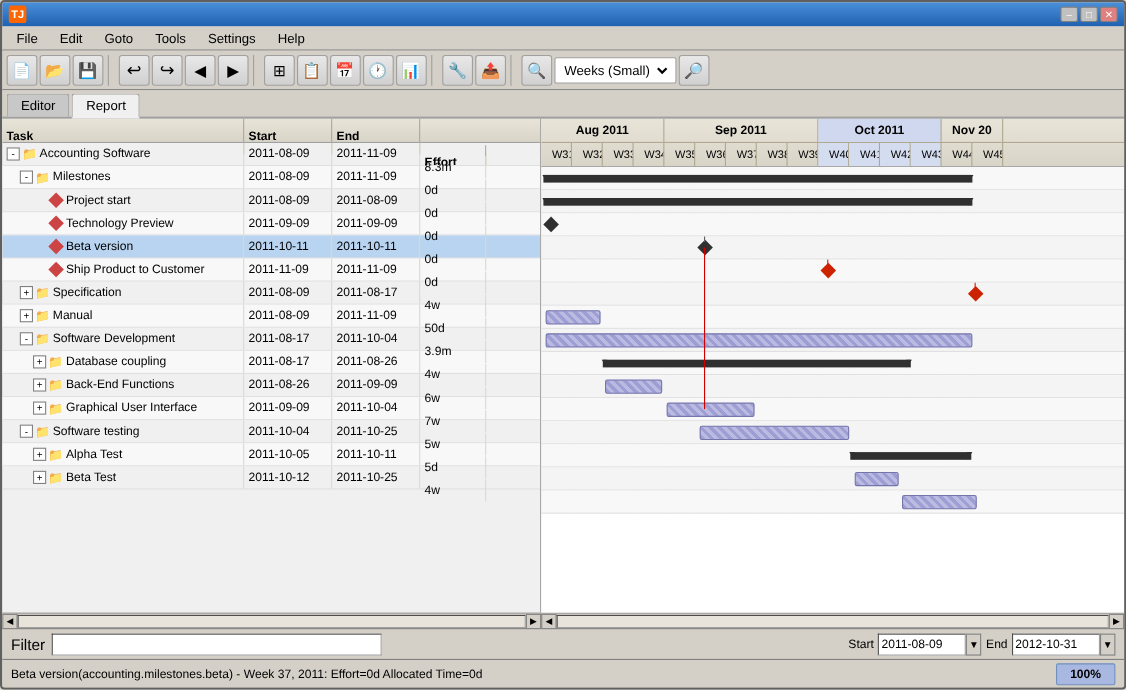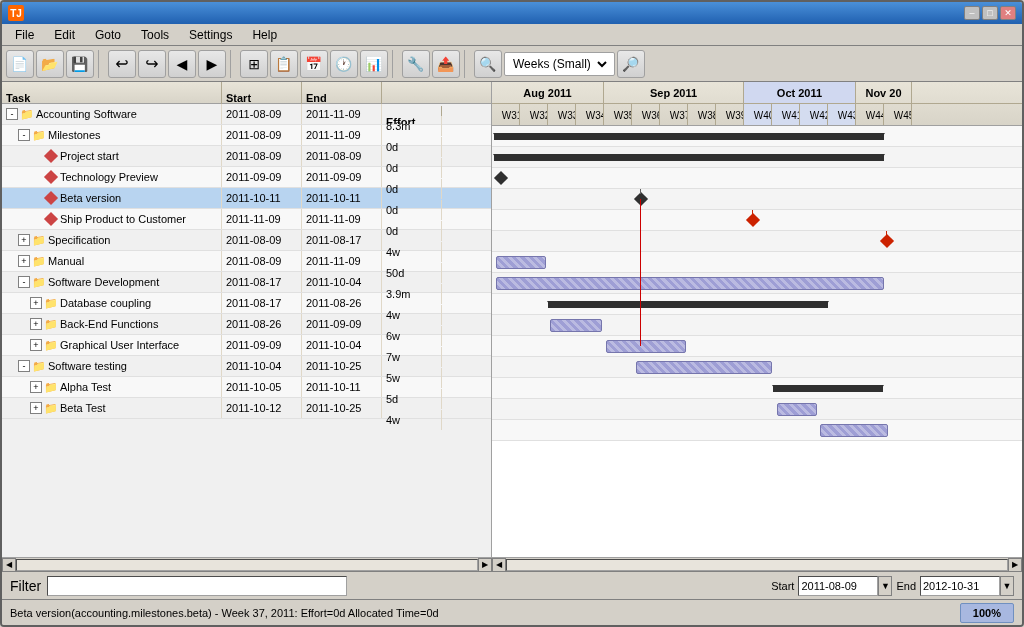--- a/index.html
+++ b/index.html
@@ -350,20 +350,24 @@
       <select>
         <option>Weeks (Small)</option>
         <option>Weeks (Large)</option>
         <option>Days (Small)</option>
         <option>Months (Small)</option>
       </select>
     </div>
     <div class="tb-btn">🔎</div>
   </div>
 
+  <div class="tabs-bar">
+    <div class="tab">Editor</div>
+    <div class="tab active">Report</div>
+  </div>
 
   <div class="main-content" style="flex:1; height:auto;">
 
     <div class="left-panel">
       <div class="task-header">
         <div class="th-cell task-col">Task</div>
         <div class="th-cell start-col">Start</div>
         <div class="th-cell end-col">End</div>
         <div class="th-cell effort-col">Effort</div>
       </div>

